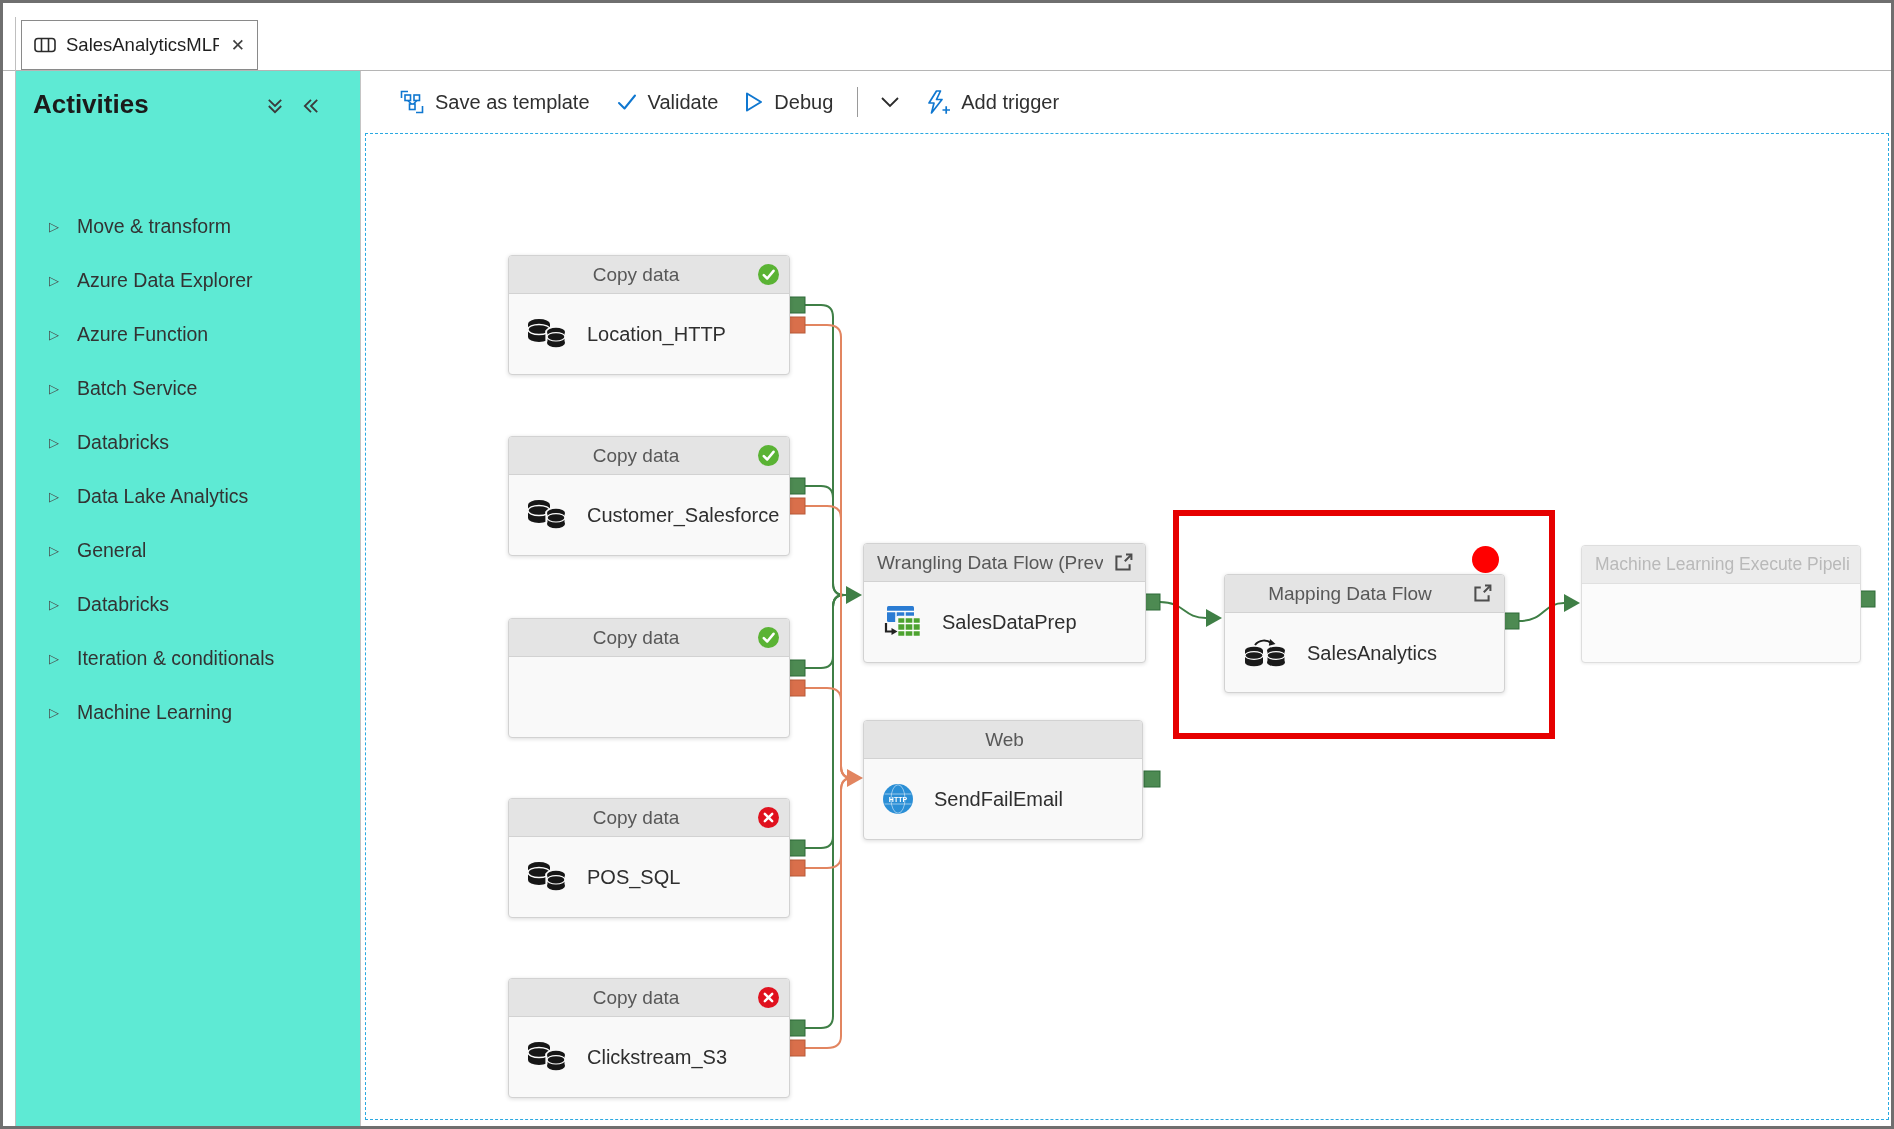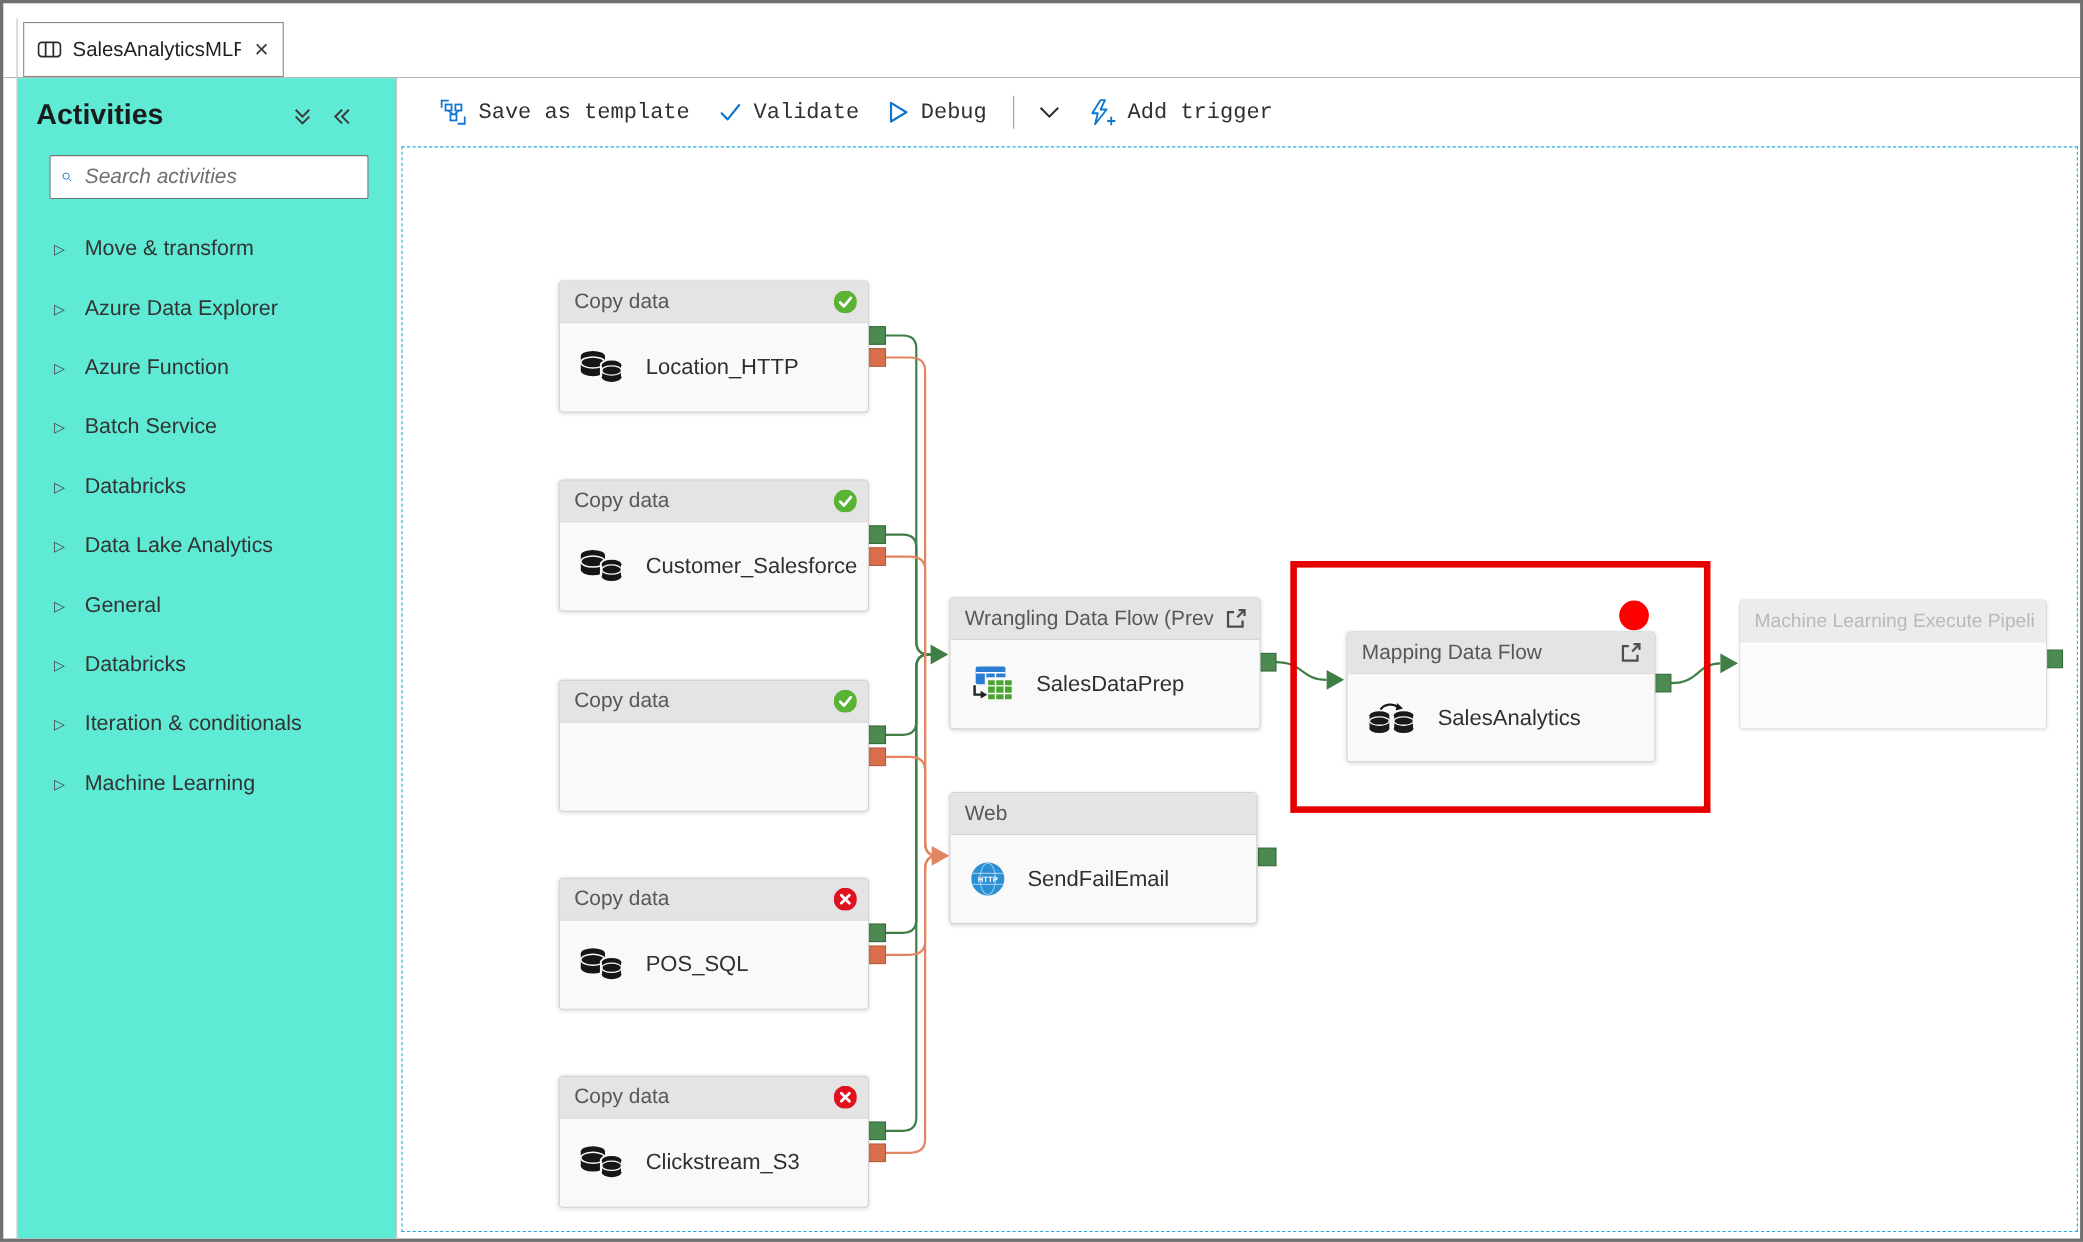--- a/index.html
+++ b/index.html
@@ -4,41 +4,41 @@
 <style>
   html,body{margin:0;padding:0;background:#fff;font-family:"Liberation Sans",sans-serif;}
   .window{position:relative;width:1894px;height:1129px;box-sizing:border-box;border:3px solid #6f6f6f;background:#fff;overflow:hidden;}
   .left-gutter{position:absolute;left:12px;top:14px;bottom:0;width:1px;background:#bfbfbf;}
   
   .tabbar-line{position:absolute;left:0;top:67px;width:100%;height:1px;background:#b5b5b5;}
   .tab{position:absolute;left:18px;top:17px;width:237px;height:50px;box-sizing:border-box;border:1px solid #8a8a8a;background:#fff;display:flex;align-items:center;gap:10px;padding:0 10px 0 12px;z-index:3;}
   .tab-title{font-size:18.5px;color:#1f1f1f;white-space:nowrap;overflow:hidden;flex:1;}
   .tab-close{font-size:17px;color:#404040;cursor:pointer;padding:0 2px;}
   
-  .toolbar{position:absolute;left:358px;top:68px;right:0;height:62px;display:flex;align-items:center;gap:14px;padding-left:32px;background:#fff;font-family:Liberation Mono, monospace;}
+  .toolbar{position:absolute;left:358px;top:68px;right:0;height:62px;display:flex;align-items:center;gap:14px;padding-left:32px;background:#fff;}
   .tbtn{display:flex;align-items:center;gap:10px;font-size:20px;color:#303030;cursor:pointer;padding:4px 6px;white-space:nowrap;}
   .tb-divider{width:1px;height:30px;background:#9a9a9a;margin:0 4px;}
   .chev-btn{cursor:pointer;display:flex;align-items:center;padding:4px;}
   
   .panel{position:absolute;left:13px;top:68px;width:344px;bottom:0;background:#5eead4;}
   .panel-sep{position:absolute;left:357px;top:68px;bottom:0;width:1px;background:#c4c4c4;}
   .panel-title{position:absolute;left:17px;top:18px;font-size:26px;font-weight:600;color:#1b1b1b;}
   .panel-icons{position:absolute;right:40px;top:26px;display:flex;gap:18px;}
   .searchbox{position:absolute;left:29px;top:70px;width:290px;height:40px;box-sizing:border-box;border:1px solid #757575;border-radius:2px;background:#fff;display:flex;align-items:center;padding:0 10px;gap:9px;}
   .searchbox input{border:none;outline:none;flex:1;font-size:19px;font-family:"Liberation Sans",sans-serif;color:#333;background:transparent;}
   .searchbox input::placeholder{font-style:italic;color:#6f6f6f;}
   .acts{position:absolute;left:0;top:128px;right:0;}
   .act-item{display:flex;align-items:center;gap:14px;height:54px;padding-left:33px;font-size:19.5px;color:#333;cursor:pointer;}
   .act-expander{font-size:13px;color:#4a4a4a;width:14px;}
   
   .canvas-border{position:absolute;left:362px;top:130px;width:1524px;height:987px;box-sizing:border-box;border:1px dashed #2aa9e1;}
   .wires{position:absolute;left:0;top:0;pointer-events:none;z-index:1;}
   .node{position:absolute;width:282px;height:120px;box-sizing:border-box;background:#f9f9f9;border:1px solid #d2d2d2;border-radius:4px;box-shadow:0 1px 4px rgba(0,0,0,.14);z-index:2;cursor:pointer;}
   .node-header{height:38px;box-sizing:border-box;background:#e4e4e4;border-bottom:1px solid #d2d2d2;border-radius:3px 3px 0 0;display:flex;align-items:center;padding:0 10px 0 13px;gap:8px;}
-  .node-type{font-size:19px;color:#585858;white-space:nowrap;overflow:hidden;flex:1;}
+  .node-type{font-size:19px;color:#585858;white-space:nowrap;overflow:hidden;flex:1;text-align:center;}
   .node-body{height:80px;display:flex;align-items:center;gap:20px;padding:0 10px 0 18px;}
   .node-name{font-size:20px;color:#2f2f2f;white-space:nowrap;}
   .badge{width:21px;height:21px;flex:none;}
   .ext{width:24px;height:24px;flex:none;cursor:pointer;}
   .node.disabled{background:#fbfbfb;border-color:#dedede;box-shadow:0 1px 3px rgba(0,0,0,.08);}
   .node.disabled .node-header{background:#ececec;border-bottom-color:#e0e0e0;}
   .node.disabled .node-type{color:#b9b9b9;}
   .node.disabled .node-name{color:#c3c3c3;}
   .node.disabled .node-icon{opacity:.75;}
   .hl-rect{position:absolute;left:1170px;top:507px;width:382px;height:229px;box-sizing:border-box;border:6px solid #e60000;z-index:4;pointer-events:none;}
@@ -209,26 +209,20 @@
 
   <div class="panel">
     <div class="panel-title">Activities</div>
     <div class="panel-icons">
       <svg width="18" height="18">
           <use href="#s-ddown"></use>
         </svg>
       <svg width="18" height="18">
           <use href="#s-dleft"></use>
         </svg>
-    </div>
-    <div class="searchbox">
-      <svg width="20" height="20">
-          <use href="#s-search"></use>
-        </svg>
-      <input type="text" placeholder="Search activities" style="">
     </div>
     <div class="acts">
       <div class="act-item">
           <span class="act-expander">▷</span>
           <span>Move &amp; transform</span>
         </div>
       <div class="act-item">
           <span class="act-expander">▷</span>
           <span>Azure Data Explorer</span>
         </div>

